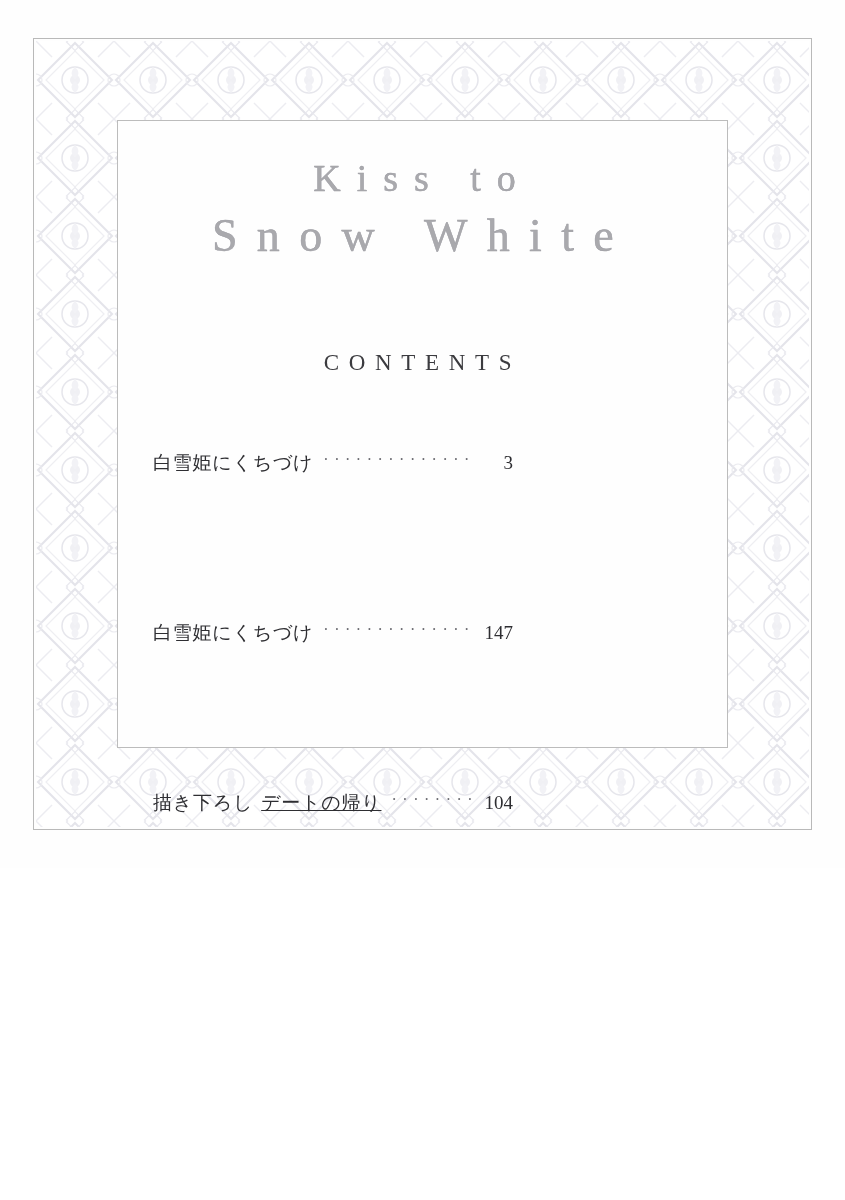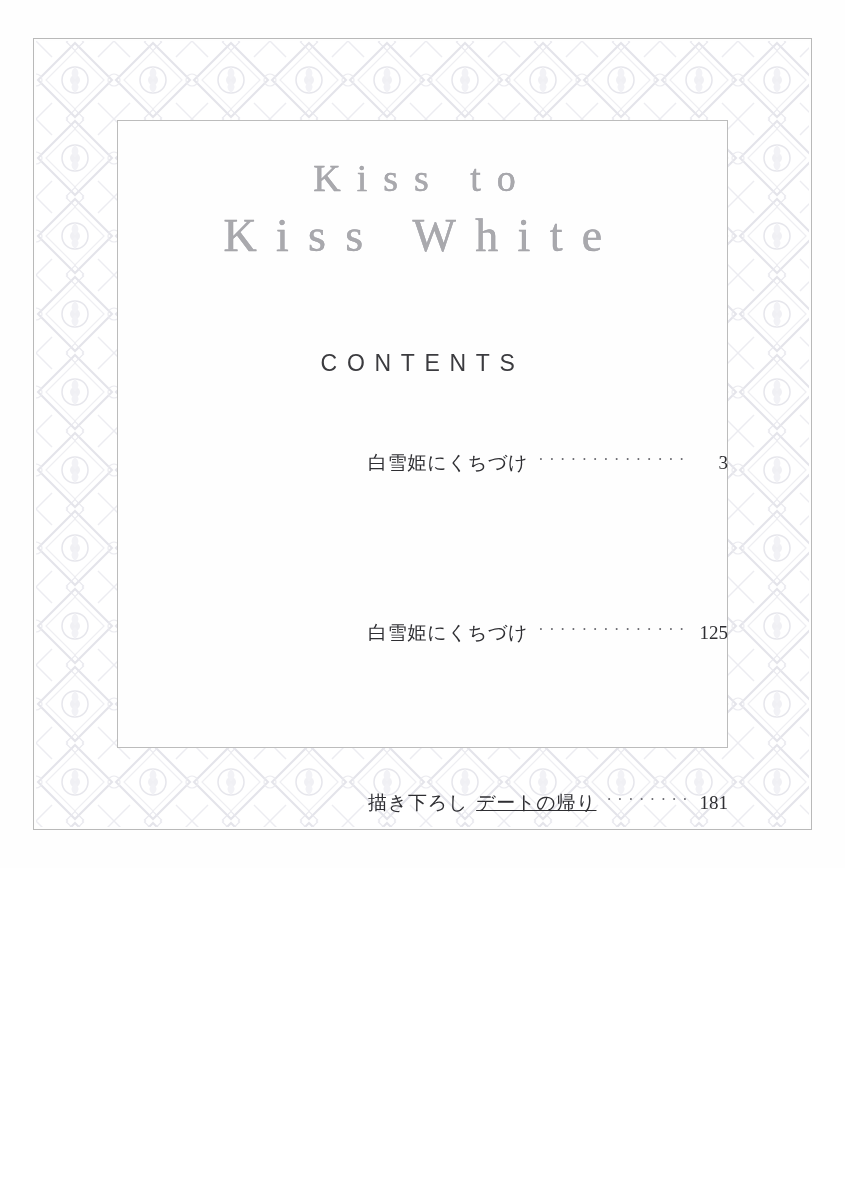--- a/index.html
+++ b/index.html
@@ -91,39 +91,40 @@
   .title-line-2 {
     font-size: 46px;
   }
 
   .contents-heading {
     position: absolute;
     top: 230px;
     left: 0;
     right: 0;
     text-align: center;
-    font-family: Liberation Sans, sans-serif;
+    font-family: Liberation Serif, serif;
     font-size: 23px;
     letter-spacing: 0.42em;
     color: #3b3b3f;
   }
 
   .toc {
     position: absolute;
     top: 330px;
     left: 0;
     right: 0;
   }
 
   .toc-row {
     display: flex;
     align-items: baseline;
-    justify-content: flex-end;
+    justify-content: flex-start;
     height: 170px;
     white-space: nowrap;
+    margin-left: 36px;
   }
   .toc-inner {
     display: flex;
     align-items: baseline;
     width: 360px;
   }
   .toc-title {
     font-family: "Liberation Serif", "DejaVu Serif", serif;
     font-size: 19px;
     color: #2e2e32;
@@ -176,47 +177,47 @@
       <rect x="0" y="0" width="773" height="1118" fill="url(#lattice)"></rect>
     </svg>
   </div>
 
   <div class="inner-panel"></div>
 
   <div class="content">
 
     <div class="title-block">
       <div class="title-line title-line-1">Kiss to</div>
-      <div class="title-line title-line-2">Kiss White</div>
+      <div class="title-line title-line-2">Snow White</div>
     </div>
 
     <div class="contents-heading">CONTENTS</div>
 
     <div class="toc">
 
       <div class="toc-row">
         <div class="toc-inner">
           <span class="toc-title">白雪姫にくちづけ</span>
           <span class="toc-leader">·······················</span>
           <span class="toc-page">3</span>
         </div>
       </div>
 
       <div class="toc-row">
         <div class="toc-inner">
           <span class="toc-title">白雪姫にくちづけ</span>
           <span class="toc-leader">·······················</span>
-          <span class="toc-page">125</span>
+          <span class="toc-page">147</span>
         </div>
       </div>
 
       <div class="toc-row">
         <div class="toc-inner">
           <span class="toc-title small">描き下ろし</span>
           <span class="toc-title" style="margin-left:8px;text-decoration:underline;">デートの帰り</span>
           <span class="toc-leader">·······················</span>
-          <span class="toc-page">181</span>
+          <span class="toc-page">104</span>
         </div>
       </div>
 
     </div>
   </div>
 </div>
 
 </body></html>

